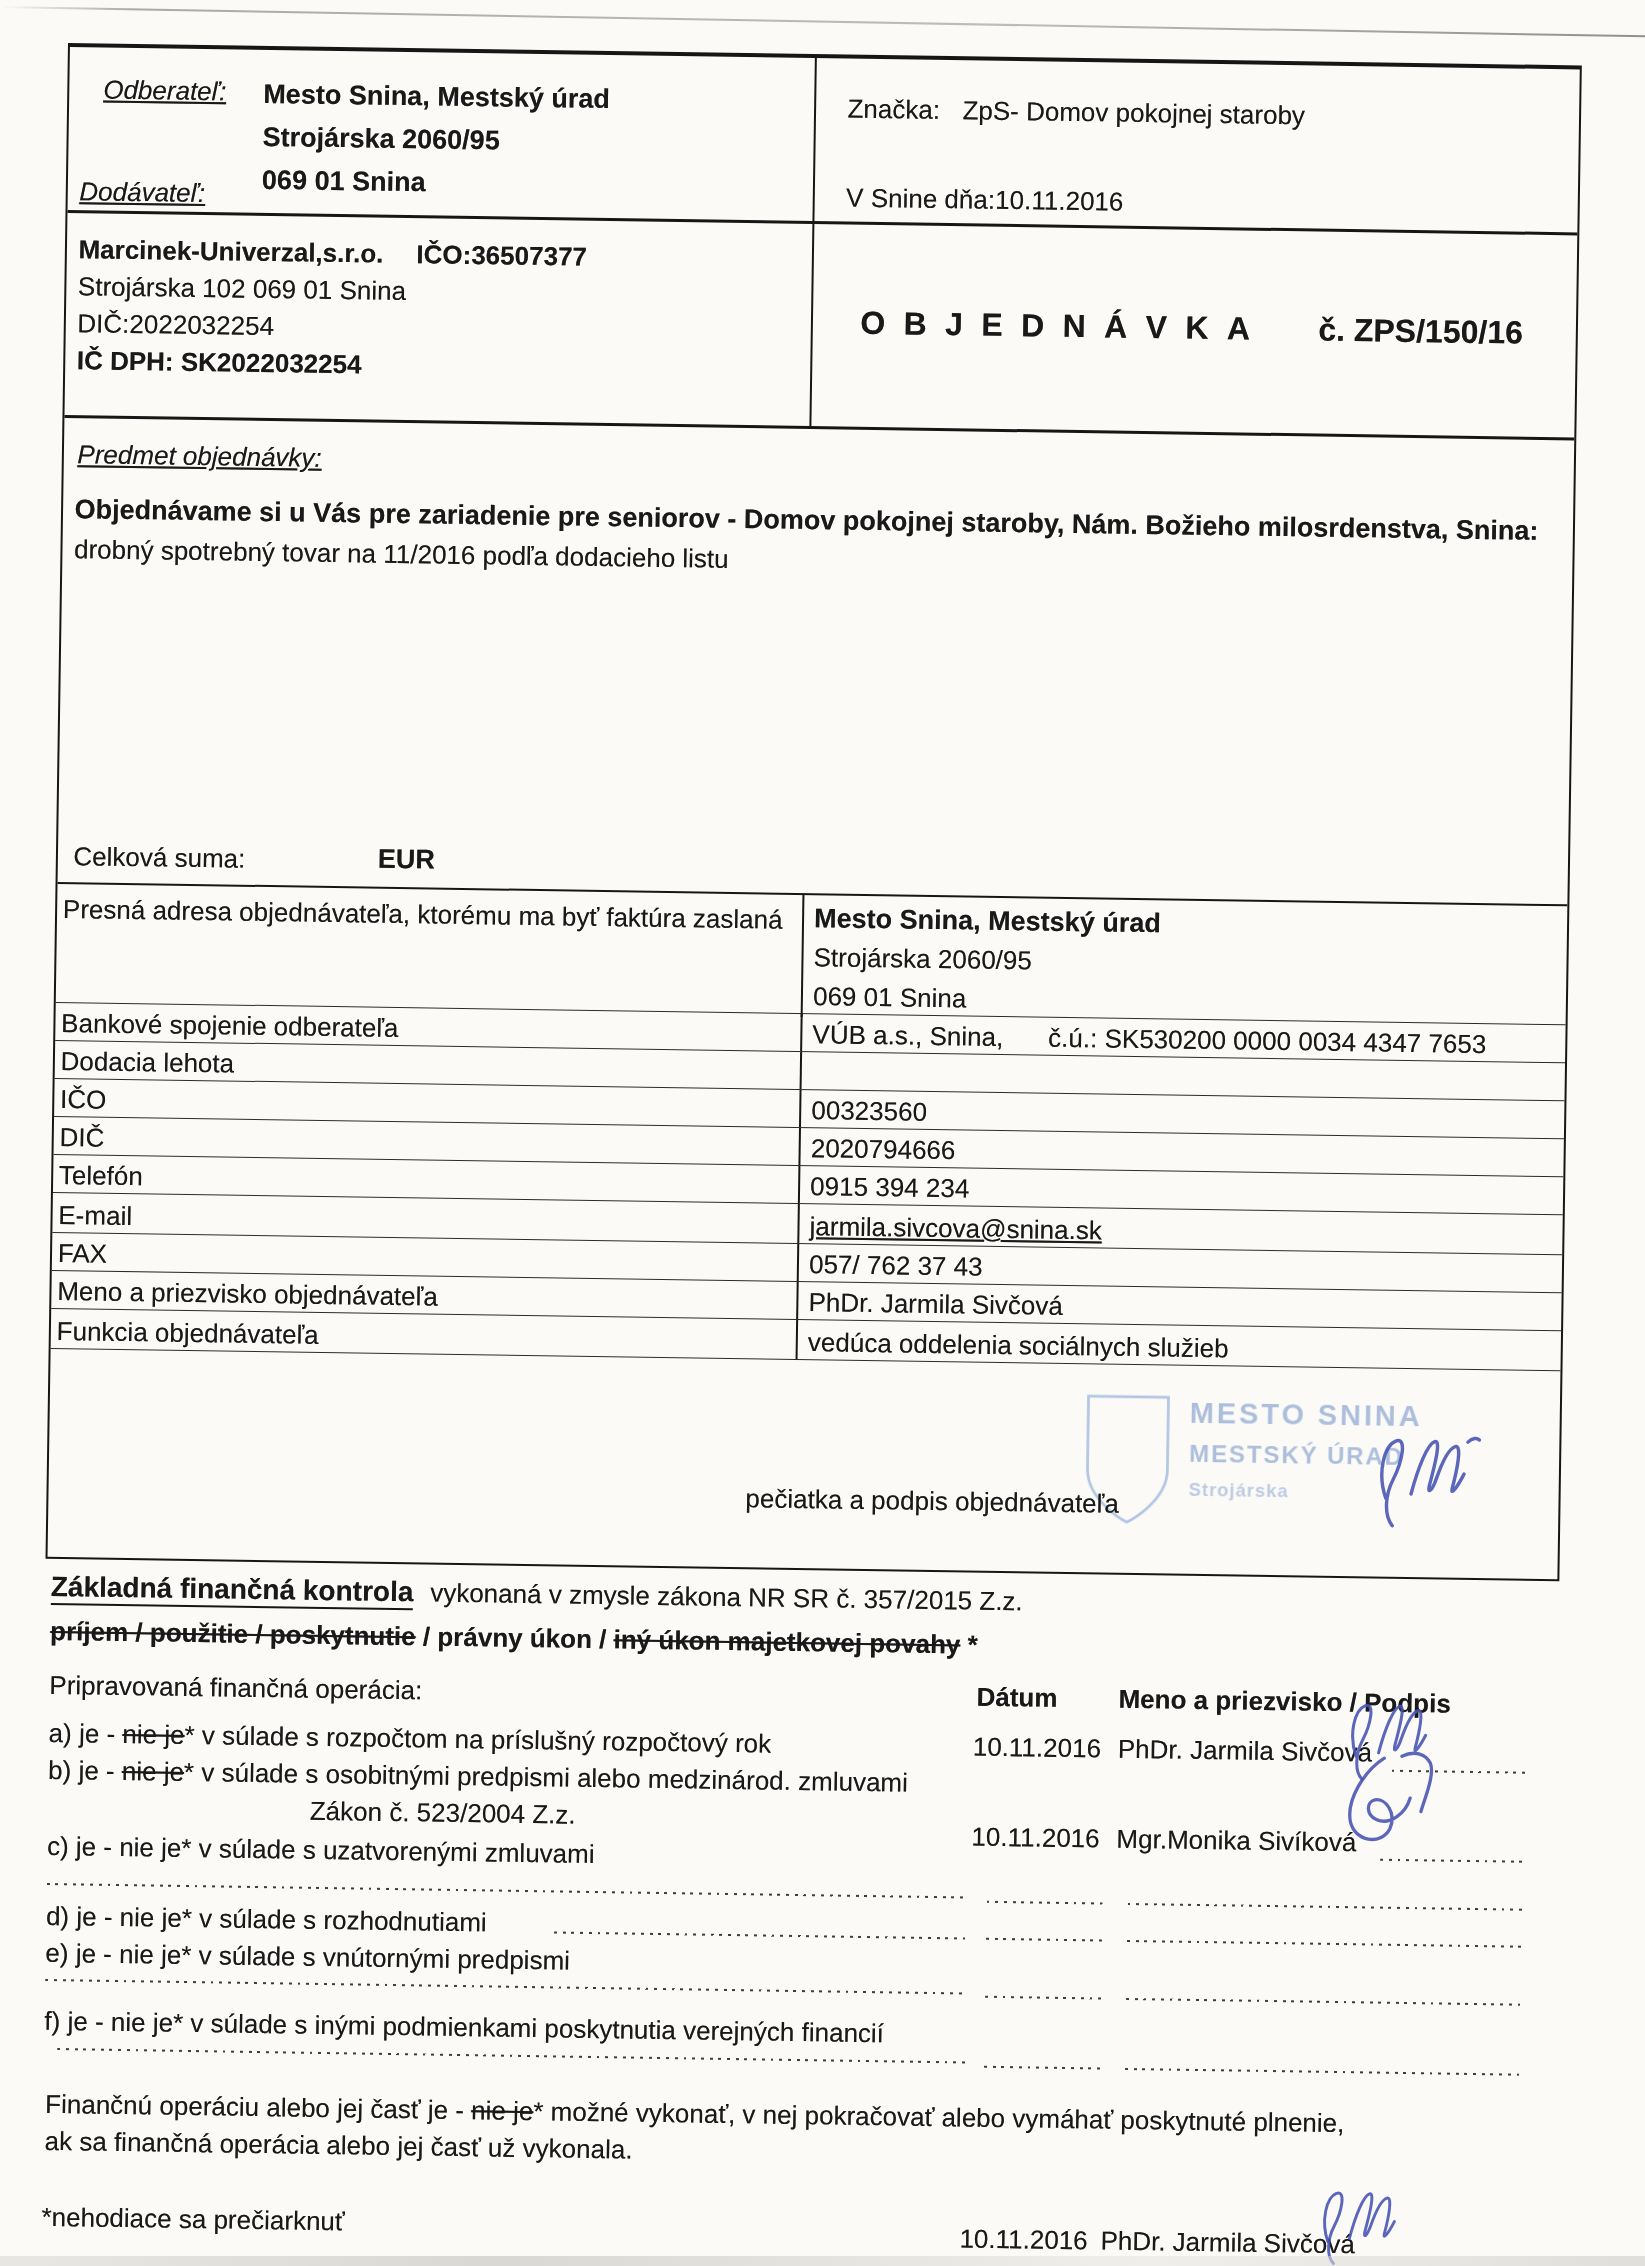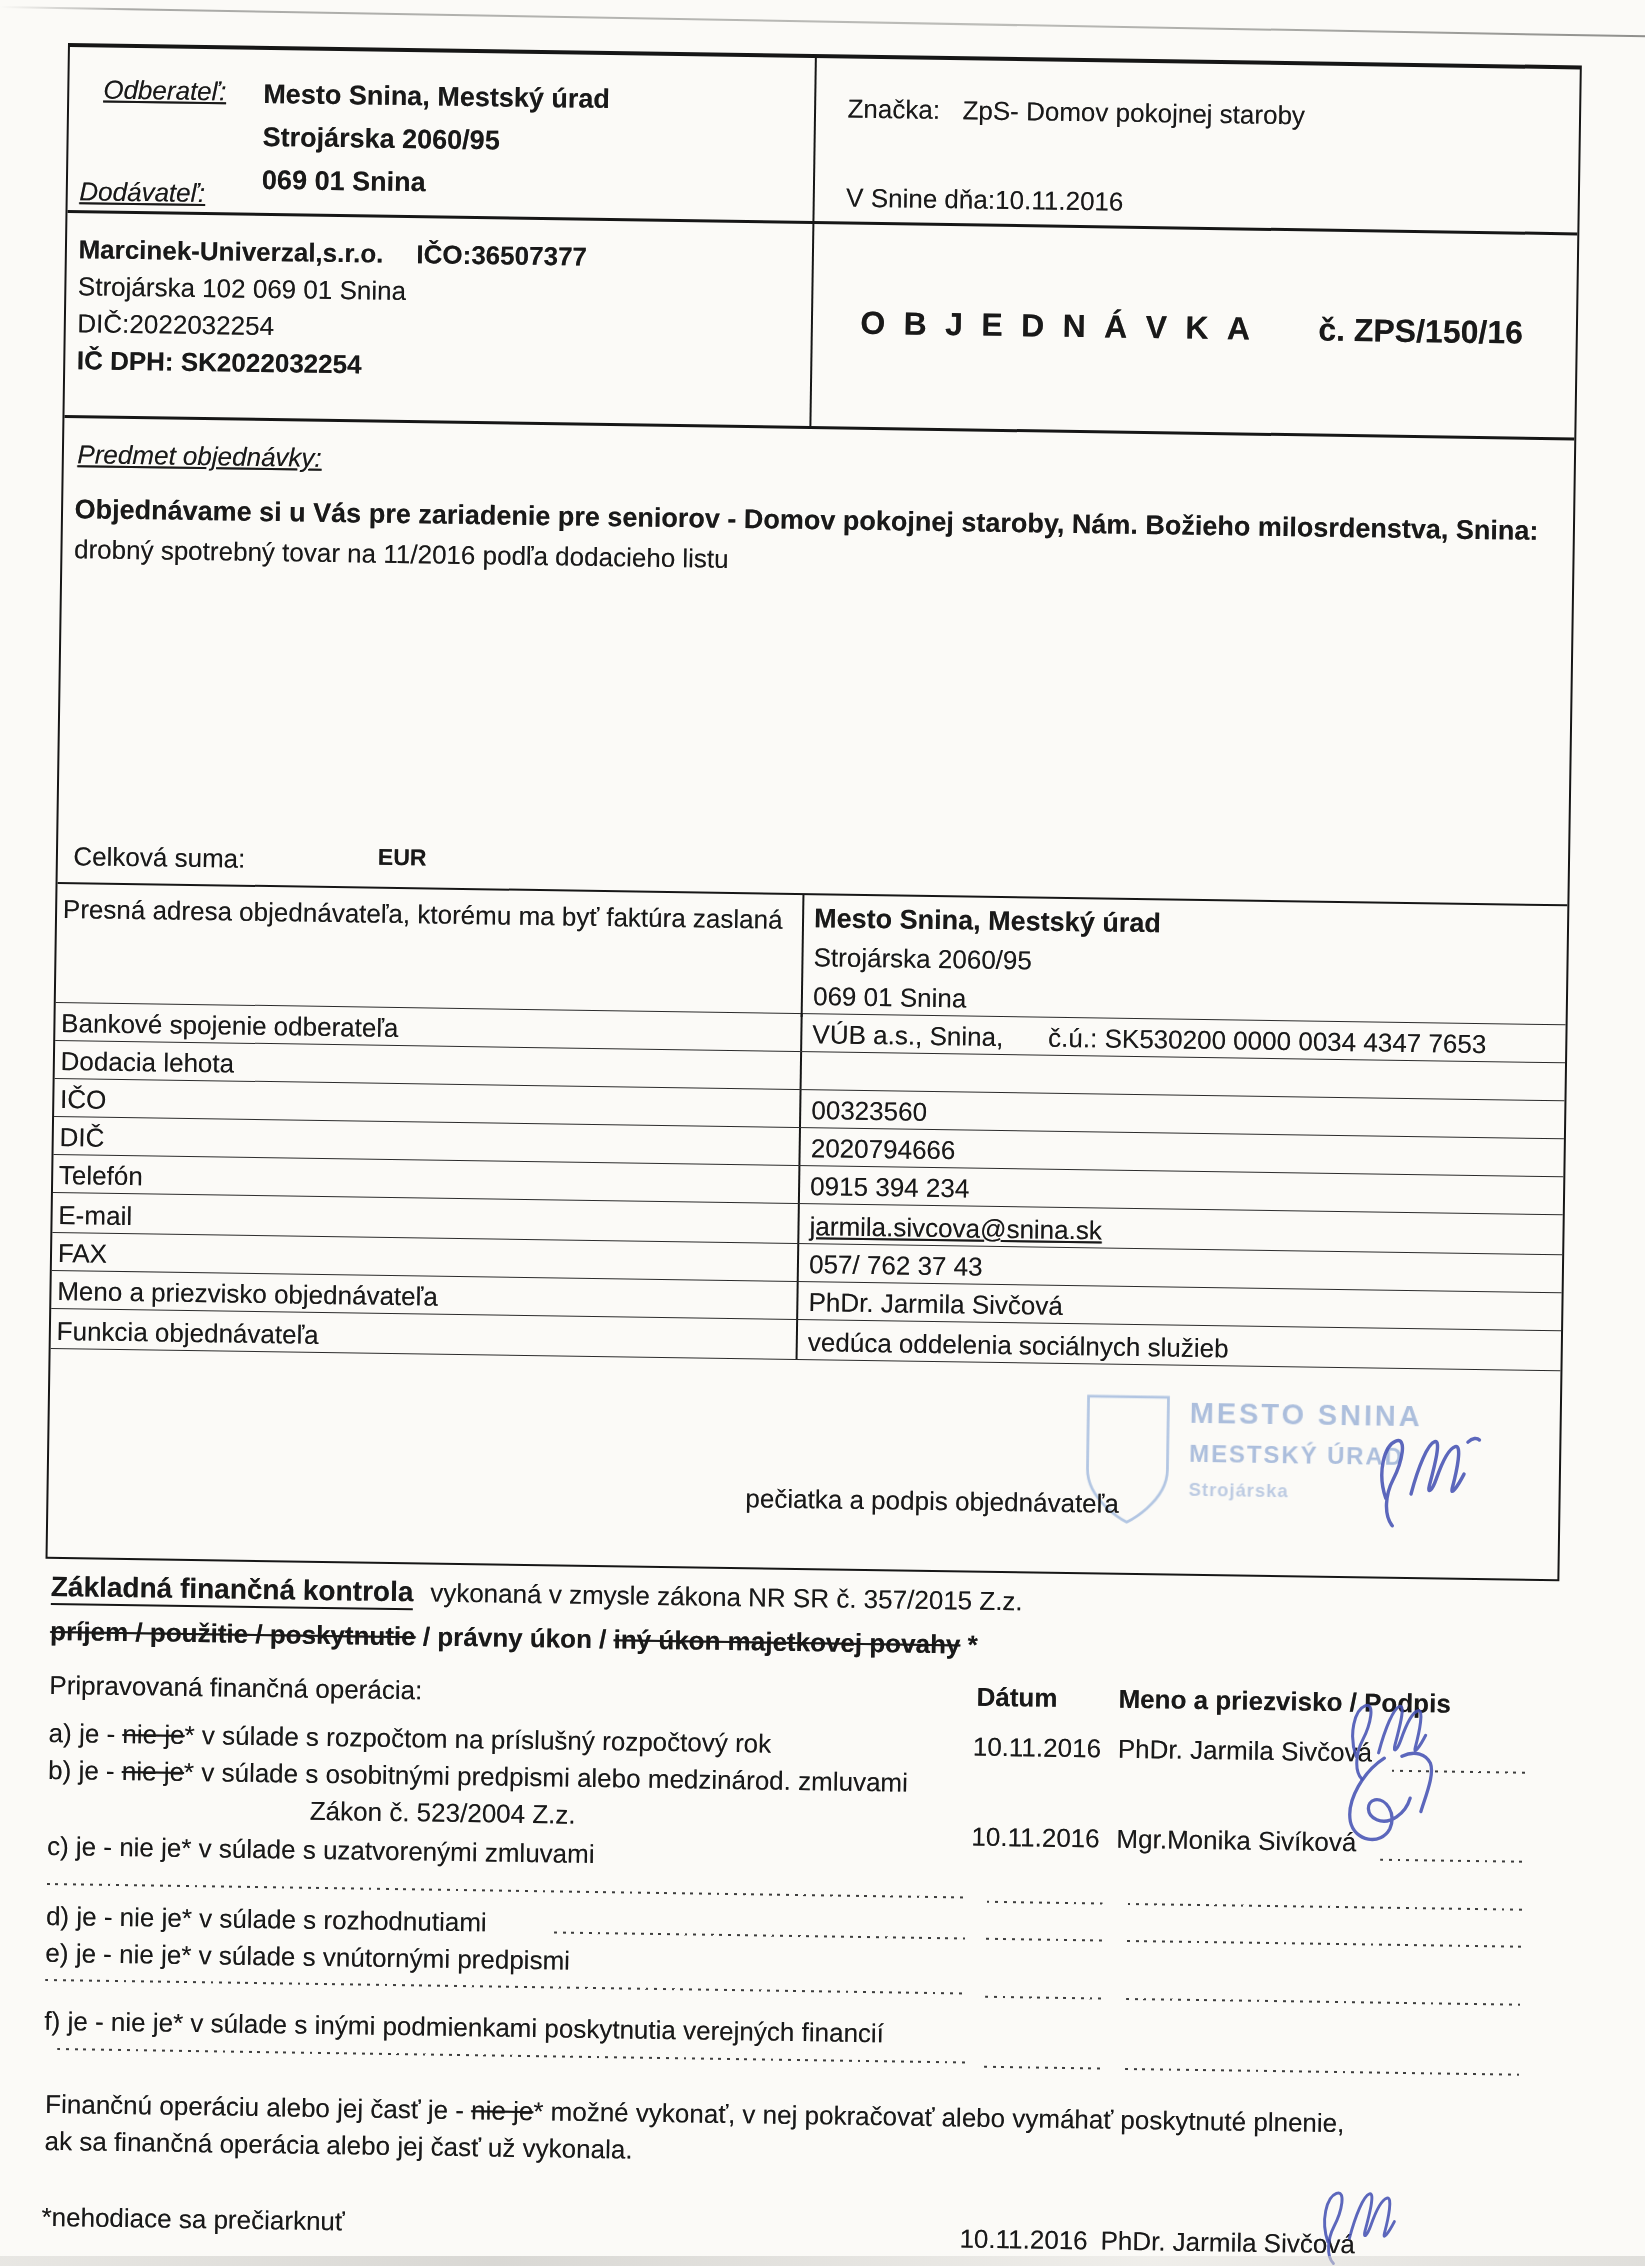--- a/index.html
+++ b/index.html
@@ -96,21 +96,21 @@
         <span class="abs b txt" style="left:47px;top:80px;font-size:32px;letter-spacing:18.4px;">OBJEDNÁVKA</span>
         <span class="abs b txt" style="left:505px;top:80px;font-size:32px;">č. ZPS/150/16</span>
       </div>
     </div>
 
     <div class="row3">
       <span class="abs lbl-it txt" style="left:13.6px;top:21.3px;">Predmet objednávky:</span>
       <div class="abs b txt" style="left:11.6px;top:76px;width:1475px;font-size:27px;">Objednávame si u Vás pre zariadenie pre seniorov - Domov pokojnej staroby, Nám. Božieho milosrdenstva, Snina:</div>
       <div class="abs txt" style="left:11.6px;top:116px;width:1456px;">drobný spotrebný tovar na 11/2016 podľa dodacieho listu</div>
       <span class="abs txt" style="left:15.5px;top:423px;">Celková suma:</span>
-      <span class="abs b txt" style="left:320px;top:421px;font-size:23px;">EUR</span>
+      <span class="abs b txt" style="left:320px;top:421px;font-size:27px;">EUR</span>
     </div>
 
     <div class="drow addr-row">
       <div class="dlab txt">Presná adresa objednávateľa, ktorému ma byť faktúra zaslaná</div>
       <div class="dval txt">
         <div class="b" style="font-size:27px;">Mesto Snina, Mestský úrad</div>
         <div>Strojárska 2060/95</div>
         <div>069 01 Snina</div>
       </div>
     </div>

